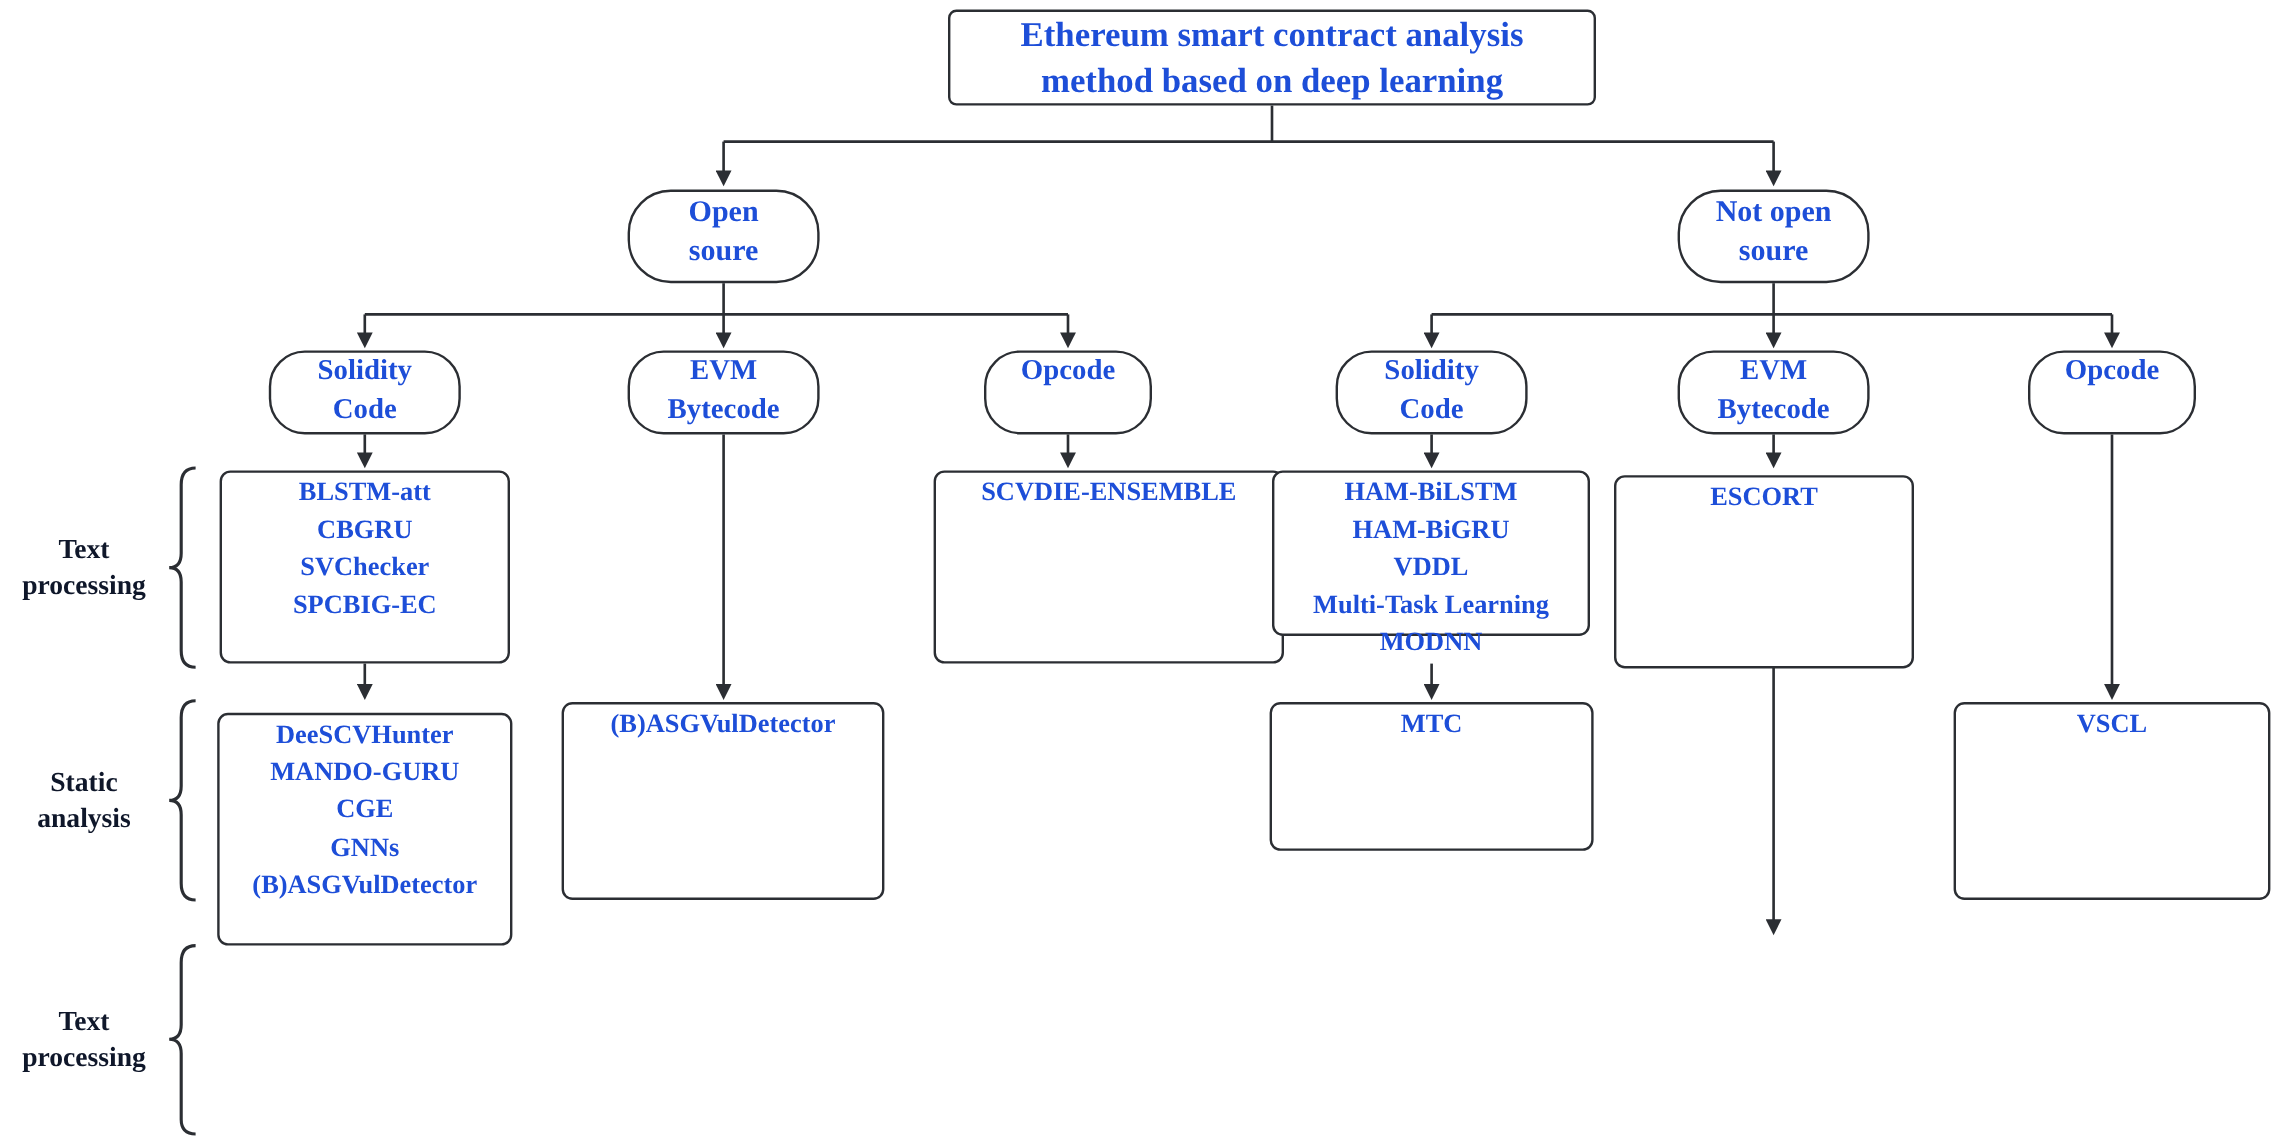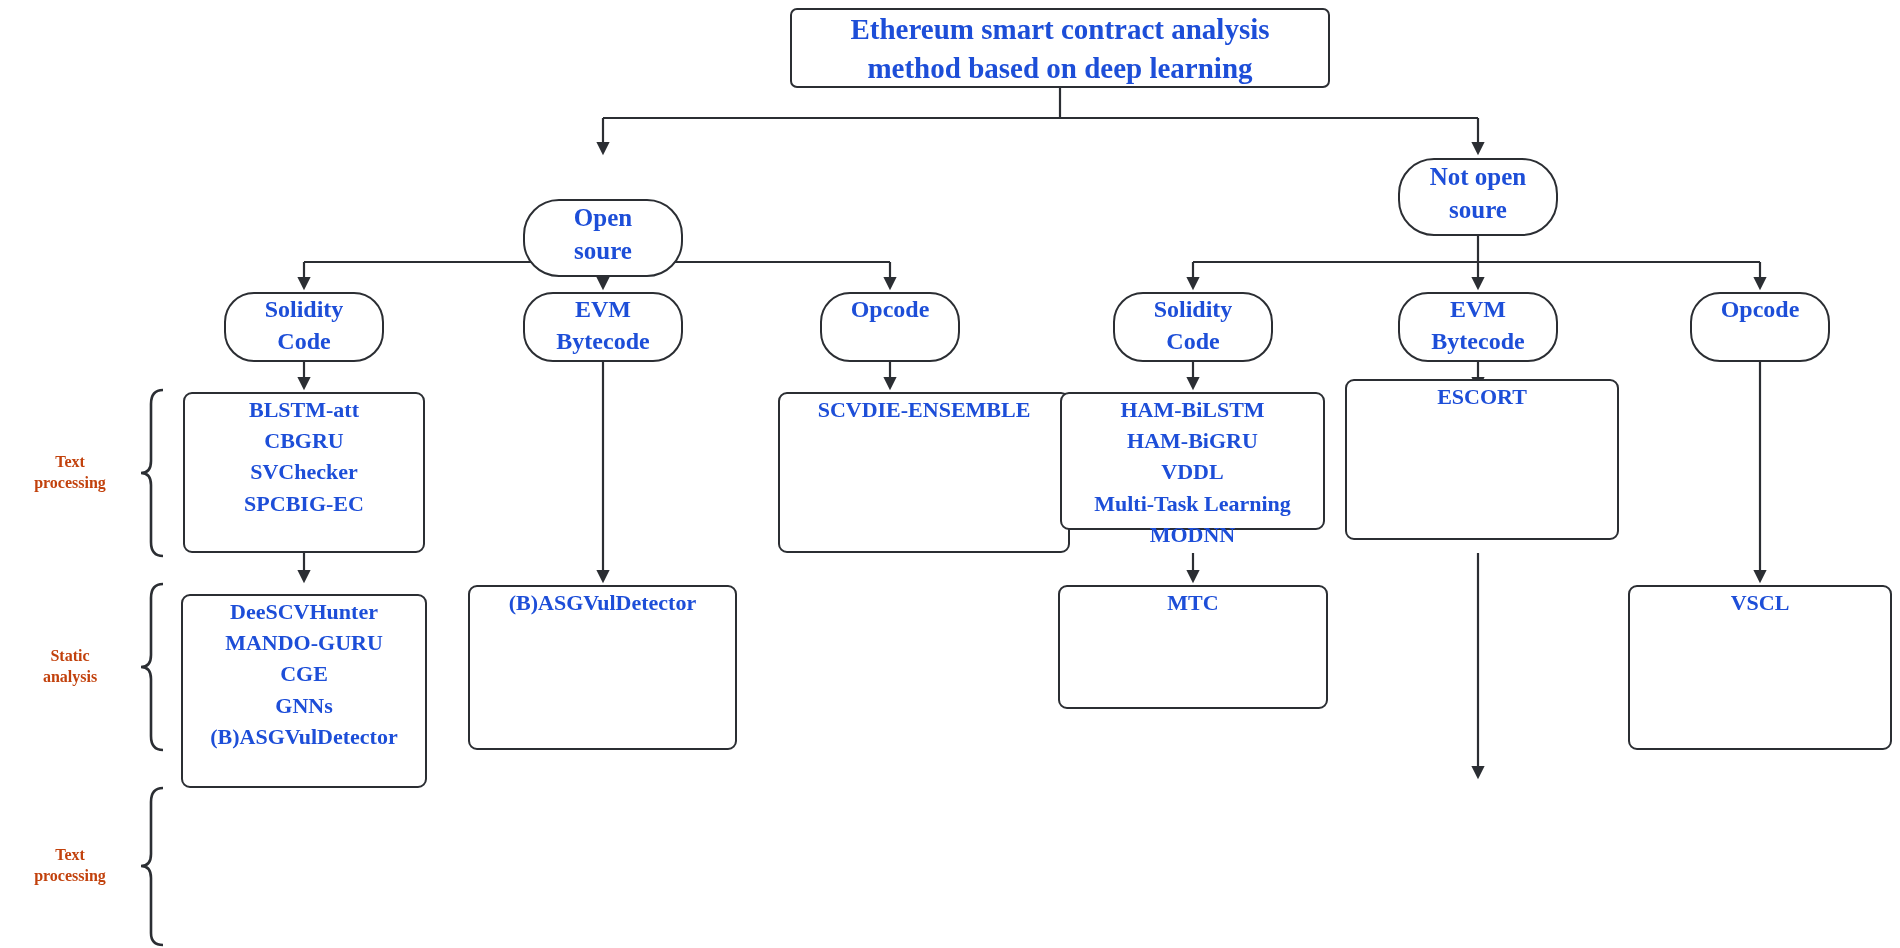--- a/index.html
+++ b/index.html
@@ -32,23 +32,23 @@
   .title-node { border-radius: 7px; font-size: 29px; line-height: 1.35; }
   .pill-l1 { border-radius: 36px; font-size: 25px; line-height: 1.32; }
   .pill-l2 { border-radius: 30px; font-size: 24px; line-height: 1.32; }
   .mbox { border-radius: 9px; font-size: 22px; line-height: 1.42; }
   .row-label {
     position: absolute;
     display: flex;
     align-items: center;
     justify-content: center;
     text-align: center;
-    color: #c2410c;
+    color: #0f172a;
     font-weight: bold;
-    font-size: 16px;
+    font-size: 23px;
     line-height: 1.3;
     white-space: pre-line;
   }
 </style>
 </head>
 <body>
 
 <div class="canvas">
 
   <svg class="connectors" viewBox="0 0 1900 948" xmlns="http://www.w3.org/2000/svg">
@@ -93,21 +93,21 @@
       <path d="M163 584 Q 151 584 151 598 L 151 655 Q 151 667 141 667 Q 151 667 151 679 L 151 736 Q 151 750 163 750"></path>
       <path d="M163 788 Q 151 788 151 802 L 151 854 Q 151 866 141 866 Q 151 866 151 878 L 151 933 Q 151 945 163 945"></path>
     </g>
   </svg>
 
   <div class="node title-node" style="left:790px; top:8px; width:540px; height:80px;">
     <span>Ethereum smart contract analysis
 method based on deep learning</span>
   </div>
 
-  <div class="node pill-l1" style="left:523px; top:158px; width:160px; height:78px;margin-top:41px;">
+  <div class="node pill-l1" style="left:523px; top:158px; width:160px; height:78px;">
     <span>Open
 soure</span>
   </div>
   <div class="node pill-l1" style="left:1398px; top:158px; width:160px; height:78px;">
     <span>Not open
 soure</span>
   </div>
 
   <div class="node pill-l2" style="left:224px; top:292px; width:160px; height:70px;">
     <span>Solidity
@@ -155,21 +155,21 @@
   <div class="node mbox" style="left:778px; top:392px; width:292px; height:161px;">
     <span>SCVDIE-ENSEMBLE</span>
   </div>
   <div class="node mbox" style="left:1060px; top:392px; width:265px; height:138px;">
     <span>HAM-BiLSTM
 HAM-BiGRU
 VDDL
 Multi-Task Learning
 MODNN</span>
   </div>
-  <div class="node mbox" style="left:1345px; top:379px; width:274px; height:161px;">
+  <div class="node mbox" style="left:1345px; top:396px; width:250px; height:161px;">
     <span>ESCORT</span>
   </div>
 
   <div class="node mbox" style="left:181px; top:594px; width:246px; height:194px;">
     <span>DeeSCVHunter
 MANDO-GURU
 CGE
 GNNs
 (B)ASGVulDetector</span>
   </div>

